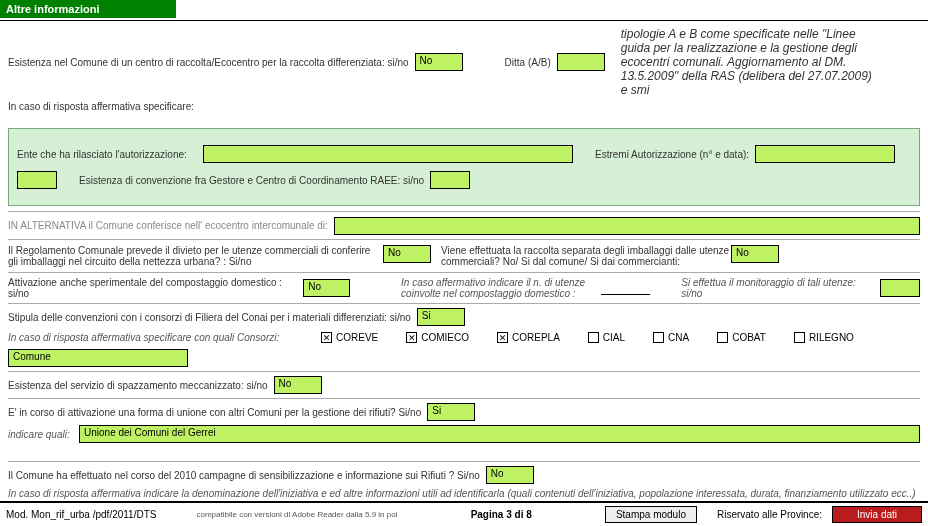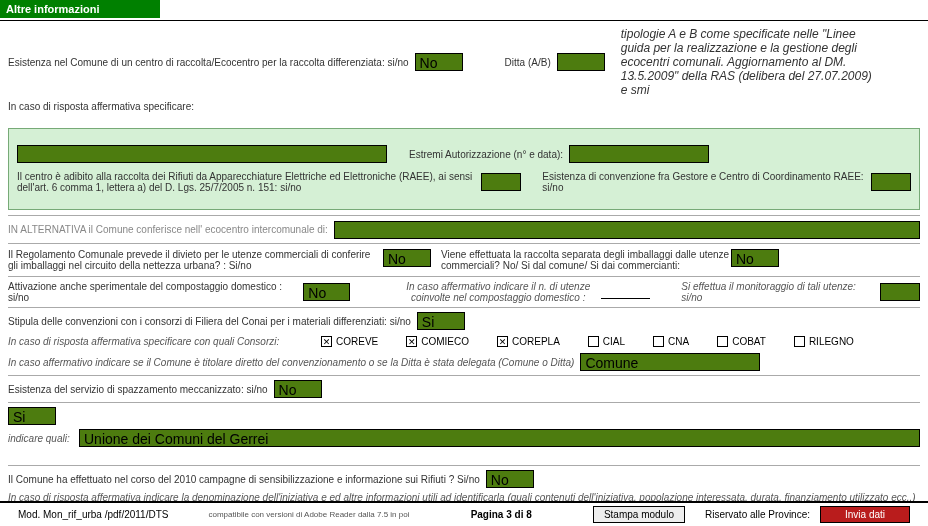--- a/index.html
+++ b/index.html
@@ -1,34 +1,34 @@
 <!DOCTYPE html>
 <html><head>
 <meta charset="utf-8">
 <style>
   * { box-sizing: border-box; margin: 0; padding: 0; }
   body { font-family: Arial, sans-serif; font-size: 10px; width: 928px; height: 526px; background: #fff; position: relative; }
-  .header-bar { background: #008000; color: #fff; padding: 3px 6px; font-weight: bold; font-size: 11px; width: 160px; }
+  .header-bar { background: #008000; color: #fff; padding: 3px 6px; font-weight: bold; font-size: 11px; width: 176px; }
   .divider-line { border-bottom: 1px solid #000; margin-top: 2px; }
   .content { padding: 2px 8px; }
   .row { display: flex; align-items: center; margin: 4px 0; gap: 6px; flex-wrap: nowrap; }
   .label { font-size: 10px; color: #333; }
   .label-italic { font-style: italic; color: #555; }
-  .field { border: 1px solid #000; height: 18px; padding: 1px 4px; font-size: 14px; background: #4d7c0f; min-width: 40px; }
+  .field { border: 1px solid #000; height: 18px; padding: 1px 4px; font-size: 10px; background: #bef264; min-width: 40px; }
   .field-wide { width: 370px; }
   .field-med { width: 140px; }
   .field-sm { width: 48px; }
   .field-xs { width: 38px; }
   .field-xl { width: 900px; height: 40px; }
   .greenbox { background: #D5F0D5; border: 1px solid #7a7; padding: 8px; margin: 5px 0; }
   .greenbox .row { margin: 8px 0; }
   .checkbox-row { display: flex; align-items: center; gap: 28px; margin: 6px 0; }
   .cb { display: inline-flex; align-items: center; gap: 4px; }
   .cb-box { width: 11px; height: 11px; border: 1px solid #000; display: inline-flex; align-items: center; justify-content: center; font-size: 9px; }
-  .footer { position: absolute; bottom: 0; left: 0; right: 0; border-top: 2px solid #000; display: flex; align-items: center; padding: 3px 18px; background: #fff; font-size: 10px; }
+  .footer { position: absolute; bottom: 0; left: 0; right: 0; border-top: 2px solid #000; display: flex; align-items: center; padding: 3px 6px; background: #fff; font-size: 10px; }
   .footer .spacer { flex: 1; }
   .btn { border: 1px solid #000; padding: 2px 10px; background: #eee; font-size: 10px; }
   .btn-green { background: #b91c1c; color: #fff; border: 1px solid #000; }
   .note-box { font-style: italic; font-size: 12px; color: #333; width: 270px; padding-left: 10px; }
   .separator { border-bottom: 1px solid #aaa; margin: 4px 0; }
   .subheading-alt { color: #888; font-size: 10px; padding: 4px 0; }
   .q-row { display: flex; align-items: flex-start; margin: 5px 0; }
   .right-hint { font-style: italic; font-size: 10px; color: #555; }
 </style>
 </head>
@@ -45,27 +45,27 @@
     <span style="width:30px"></span>
     <span class="label">Ditta  (A/B)</span>
     <span class="field field-sm"></span>
     <span class="note-box">tipologie A e B come specificate nelle "Linee guida per la realizzazione e la gestione degli ecocentri comunali. Aggiornamento al DM. 13.5.2009" della RAS (delibera del 27.07.2009) e smi</span>
   </div>
 
   <div class="label" style="margin-bottom:16px">In caso di risposta affermativa specificare:</div>
 
   <div class="greenbox">
     <div class="row">
+      <span class="label" style="width:180px">Ente che ha rilasciato l'autorizzazione:</span>
       <span class="field field-wide"></span>
       <span style="width:10px"></span>
       <span class="label">Estremi Autorizzazione (n° e data):</span>
       <span class="field field-med"></span>
     </div>
     <div class="row">
-      <span class="label" style="width:490px">Il centro è adibito alla raccolta dei Rifiuti da Apparecchiature Elettriche ed Elettroniche (RAEE), ai sensi dell'art. 6 comma 1, lettera a) del D. Lgs. 25/7/2005 n. 151:   si/no</span>
       <span class="field field-xs"></span>
       <span style="width:10px"></span>
       <span class="label">Esistenza di convenzione fra Gestore e Centro di Coordinamento RAEE: si/no</span>
       <span class="field field-xs"></span>
     </div>
   </div>
 
   <div class="separator"></div>
 
   <div class="row">
@@ -82,21 +82,21 @@
     <span class="label" style="width:290px">Viene effettuata la raccolta separata degli imballaggi dalle utenze commerciali? No/ Si dal comune/ Si dai commercianti:</span>
     <span class="field field-sm">No</span>
   </div>
 
   <div class="separator"></div>
 
   <div class="row">
     <span class="label">Attivazione anche sperimentale del compostaggio domestico : si/no</span>
     <span class="field field-sm">No</span>
     <span style="width:40px"></span>
-    <span class="right-hint" style="width:200px;text-align:center">In caso affermativo indicare il n. di utenze coinvolte nel compostaggio domestico :</span>
+    <span class="right-hint" style="width:200px;">In caso affermativo indicare il n. di utenze coinvolte nel compostaggio domestico :</span>
     <span style="border-bottom:1px solid #000;width:50px;height:14px"></span>
     <span style="width:20px"></span>
     <span class="right-hint">Si effettua il monitoraggio  di tali utenze:  si/no</span>
     <span class="field field-xs"></span>
   </div>
 
   <div class="separator"></div>
 
   <div class="row">
     <span class="label">Stipula delle convenzioni con i consorzi di Filiera del Conai per i materiali differenziati: si/no</span>
@@ -129,34 +129,34 @@
         <span class="cb-box"></span>
         <span>COBAT</span>
       </span>
     <span class="cb">
         <span class="cb-box"></span>
         <span>RILEGNO</span>
       </span>
   </div>
 
   <div class="row">
-    <span class="label-italic">In caso affermativo indicare se il Comune è titolare diretto del convenzionamento o se la Ditta è stata delegata (Comune o Ditta)</span>
     <span class="field" style="width:180px">Comune</span>
   </div>
 
   <div class="separator"></div>
 
   <div class="row">
     <span class="label">Esistenza del servizio di spazzamento meccanizzato: si/no</span>
     <span class="field field-sm">No</span>
   </div>
 
   <div class="separator"></div>
 
   <div class="row">
+    <span class="label">E' in corso di attivazione una forma di unione con altri Comuni per la gestione dei rifiuti? Si/no</span>
     <span class="field field-sm">Si</span>
   </div>
   <div class="row">
     <span class="label-italic" style="width:65px">indicare quali:</span>
     <span class="field" style="flex:1">Unione dei Comuni del Gerrei</span>
   </div>
 
   <div class="separator" style="margin-top:18px"></div>
 
   <div class="row">
@@ -164,21 +164,21 @@
     <span class="field field-sm">No</span>
   </div>
   <div class="label-italic" style="margin:3px 0">In caso di risposta affermativa indicare la denominazione dell'iniziativa e  ed altre informazioni utili ad identificarla (quali contenuti dell'iniziativa, popolazione interessata, durata, finanziamento utilizzato ecc..)</div>
   <div class="field field-xl"></div>
 
 </div>
 
 <div class="footer">
   <span>Mod. Mon_rif_urba /pdf/2011/DTS</span>
   <span style="width:40px"></span>
-  <span style="font-size:8px;color:#555">compatibile con versioni di Adobe Reader dalla 7.5 in poi</span>
+  <span style="font-size:8px;color:#555">compatibile con versioni di Adobe Reader dalla 5.9 in poi</span>
   <span class="spacer"></span>
   <span style="font-weight:bold">Pagina 3 di 8</span>
   <span class="spacer"></span>
   <button class="btn">Stampa modulo</button>
   <span style="width:20px"></span>
   <span>Riservato alle  Province:</span>
   <span style="width:10px"></span>
   <button class="btn btn-green" style="width:90px">Invia dati</button>
 </div>
 

